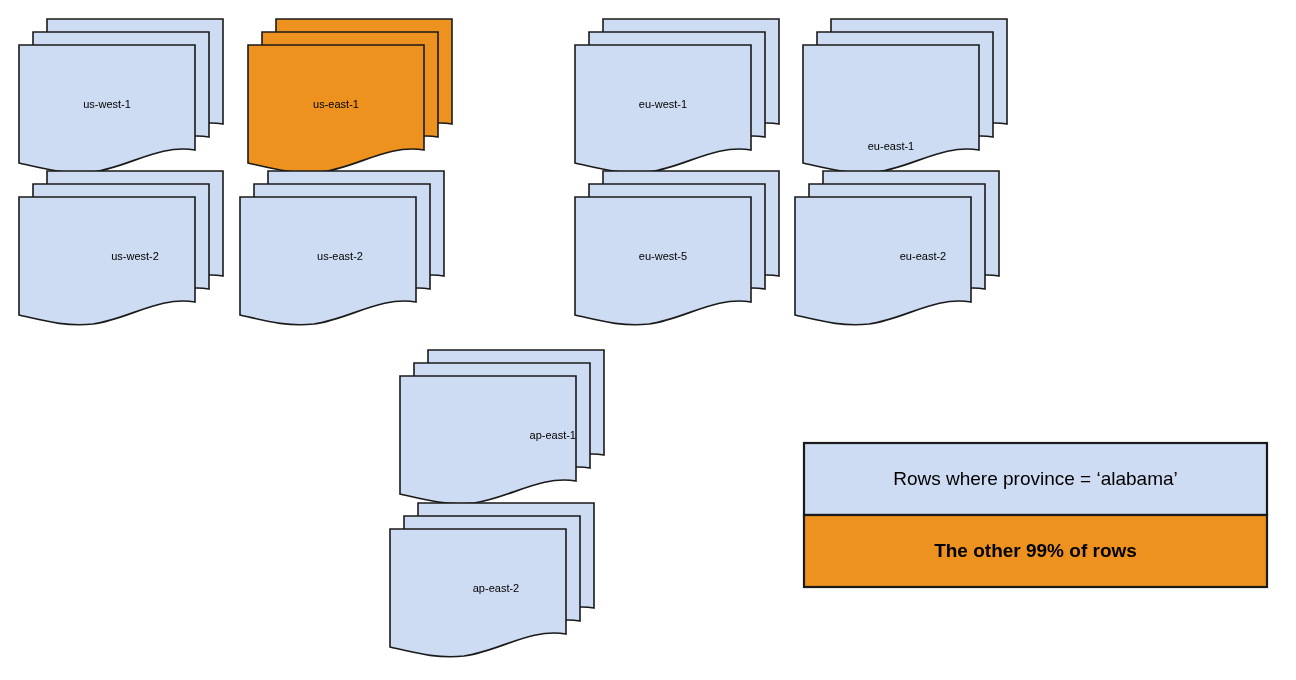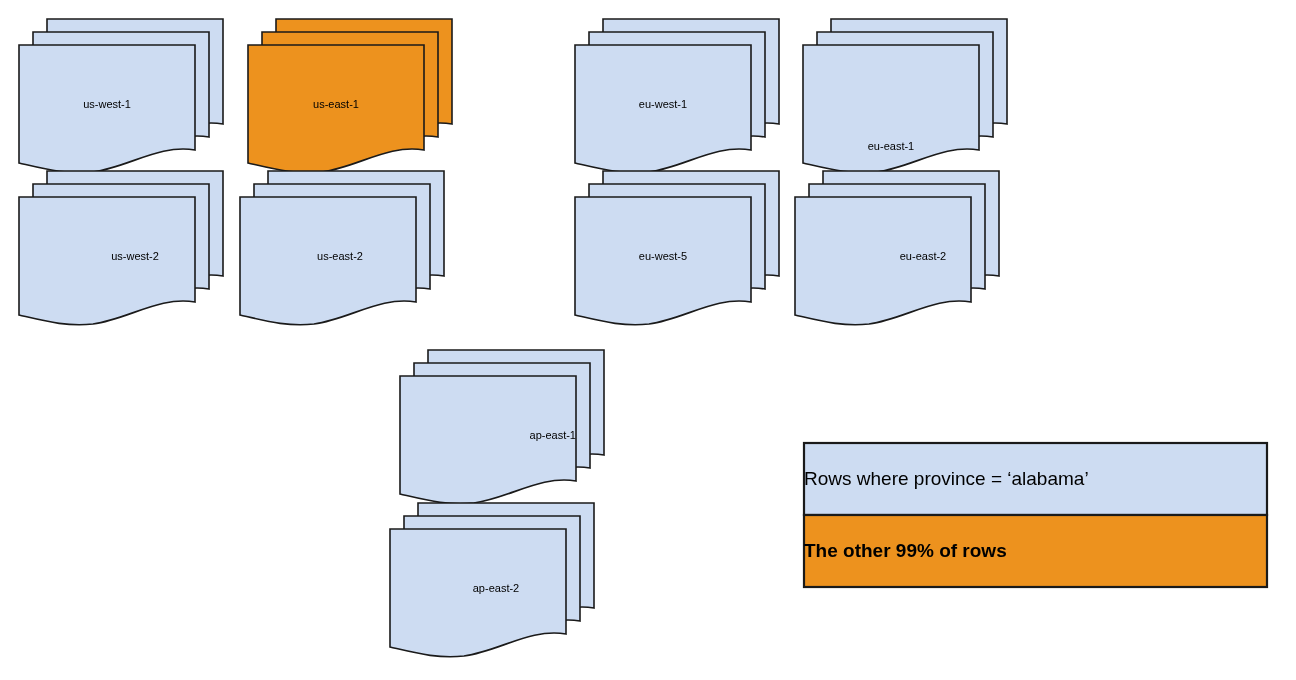--- a/index.html
+++ b/index.html
@@ -36,21 +36,21 @@
     pointer-events: none;
     letter-spacing: 0px;
   }
 
   .legend-label {
     position: absolute;
     font-family: "Liberation Sans", sans-serif;
     font-size: 19px;
     line-height: 19px;
     color: #000000;
-    text-align: left;
+    text-align: center;
     white-space: nowrap;
     pointer-events: none;
   }
 </style>
 </head>
 <body>
 
 <svg id="diagram-canvas" viewBox="0 0 1296 680" width="1296" height="680" xmlns="http://www.w3.org/2000/svg">
   <defs>
 

